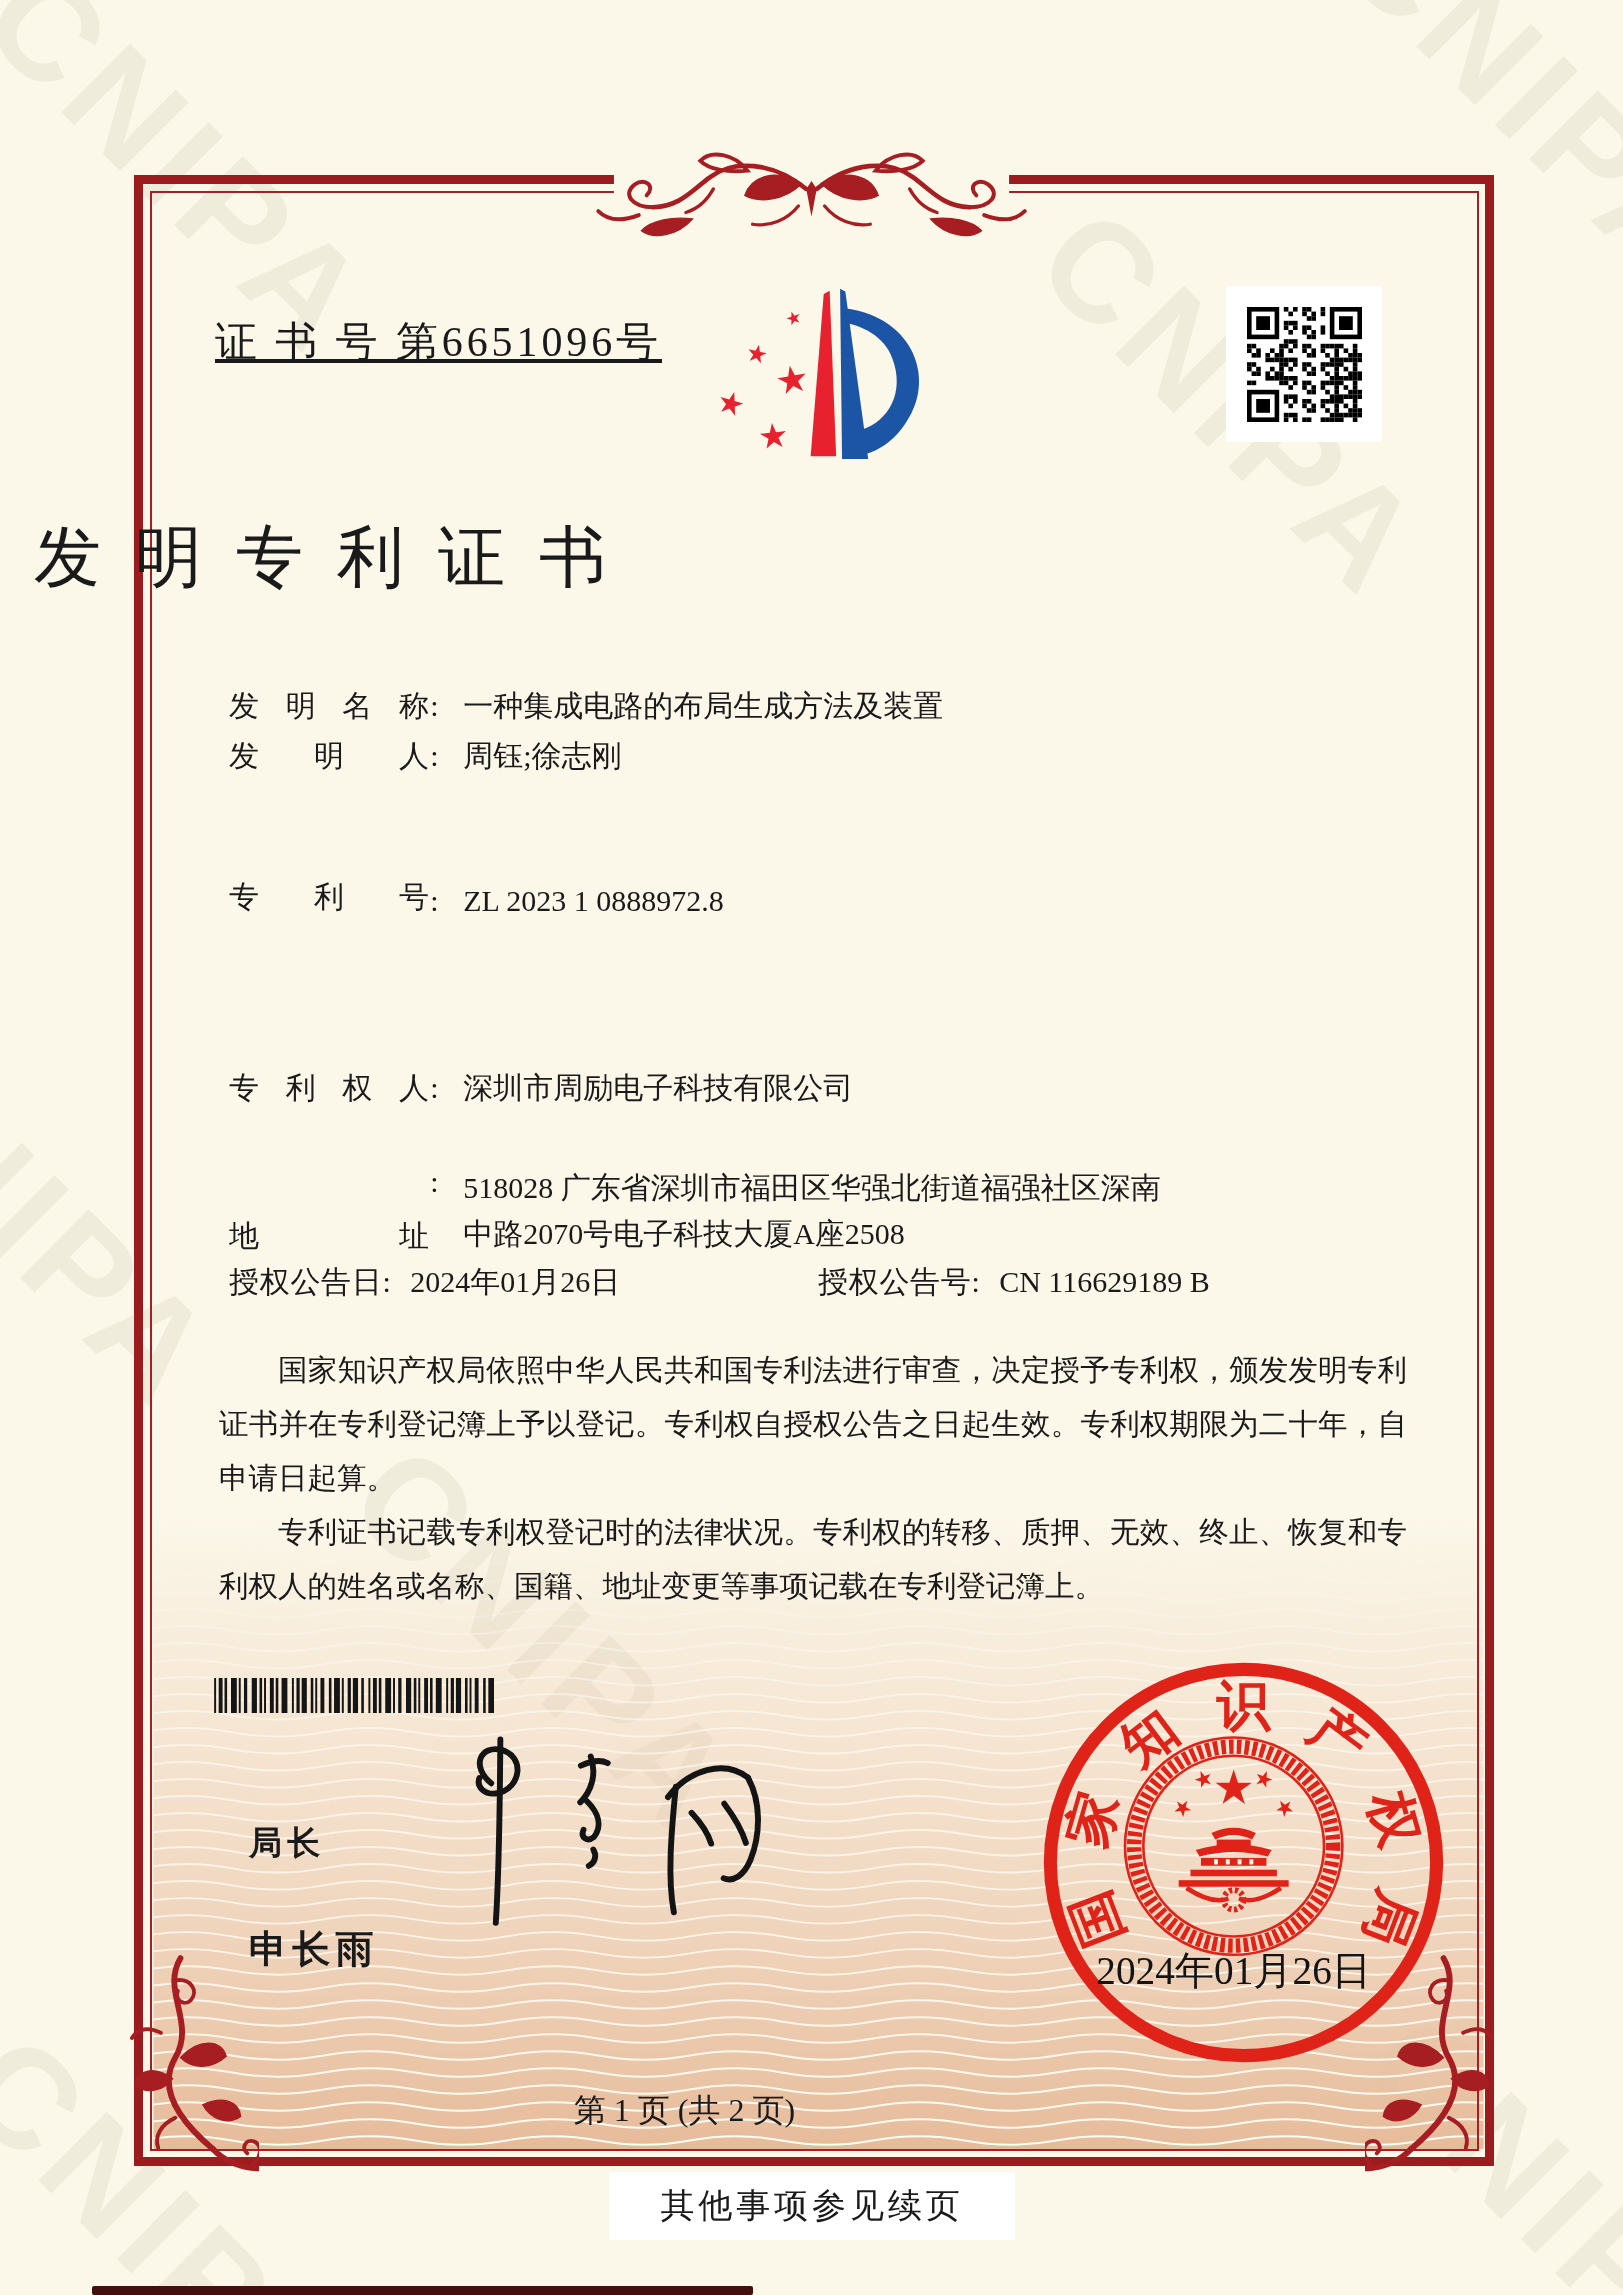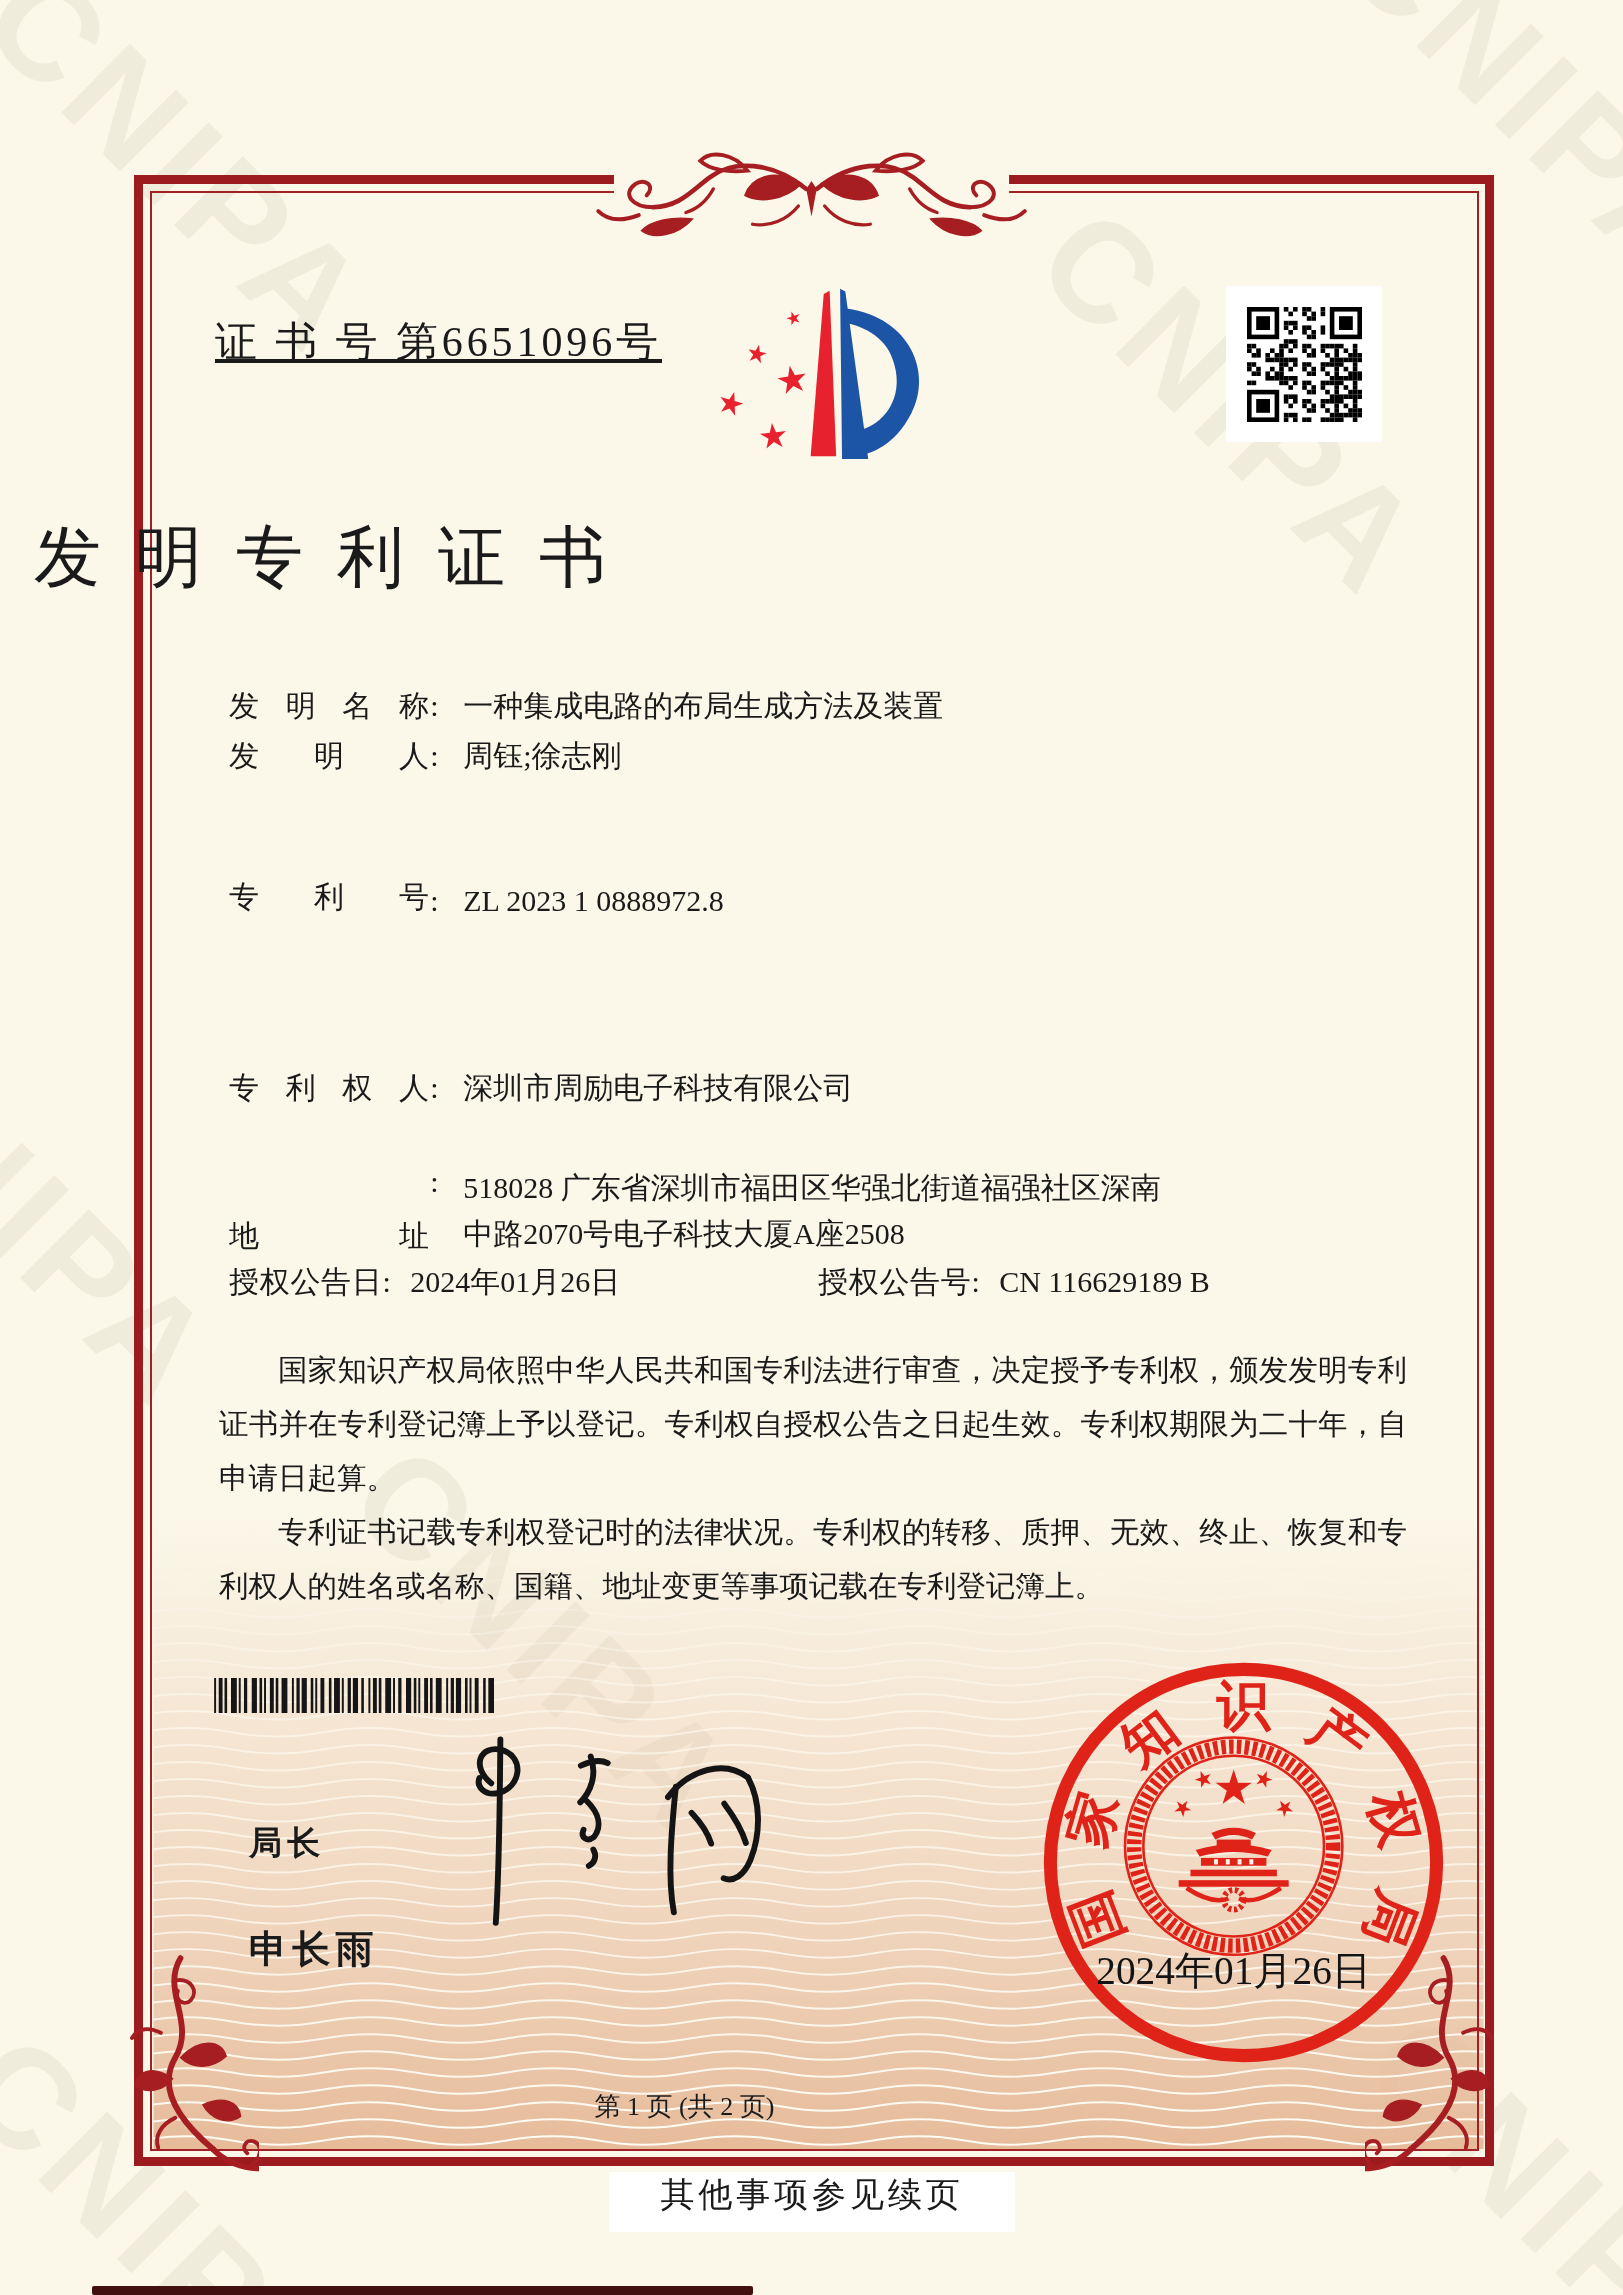--- a/index.html
+++ b/index.html
@@ -64,25 +64,25 @@
   #officer-title{ position:absolute; left:249px; top:1821px; z-index:5;
     font-family:"Liberation Sans","DejaVu Sans",sans-serif; font-weight:600;
     font-size:33px; letter-spacing:5.2px;}
   #officer-name{ position:absolute; left:249px; top:1924px; z-index:5;
     font-family:Liberation Sans, sans-serif; font-weight:600;
     font-size:38px; letter-spacing:5.2px;}
   #signature{ position:absolute; left:393px; top:1721px; z-index:5;}
   #seal{ position:absolute; left:1034px; top:1653px; z-index:6;}
   #footer-page{
     position:absolute; left:0; top:2089px; width:1369px; text-align:center;
-    z-index:5; font-size:26px;
+    z-index:5; font-size:32px;
   }
   #note-box{
-    position:absolute; left:609px; top:2172px; width:406px; height:60px;
-    background:#ffffff; z-index:5; display:flex; justify-content:center;
+    position:absolute; left:609px; top:2172px; width:406px; height:68px;
+    background:#ffffff; z-index:5; display:flex; align-items:center; justify-content:center;
   }
   #note-box span{ font-size:34px; letter-spacing:3.9px;}
   #bottom-edge-mark{
     position:absolute; left:92px; top:2286px; width:661px; height:9.2px;
     background:#42100f; z-index:4; border-radius:2px;
   }
   .orn{ position:absolute; z-index:4; pointer-events:none;}
   svg{ display:block;}
 </style>
 </head>

